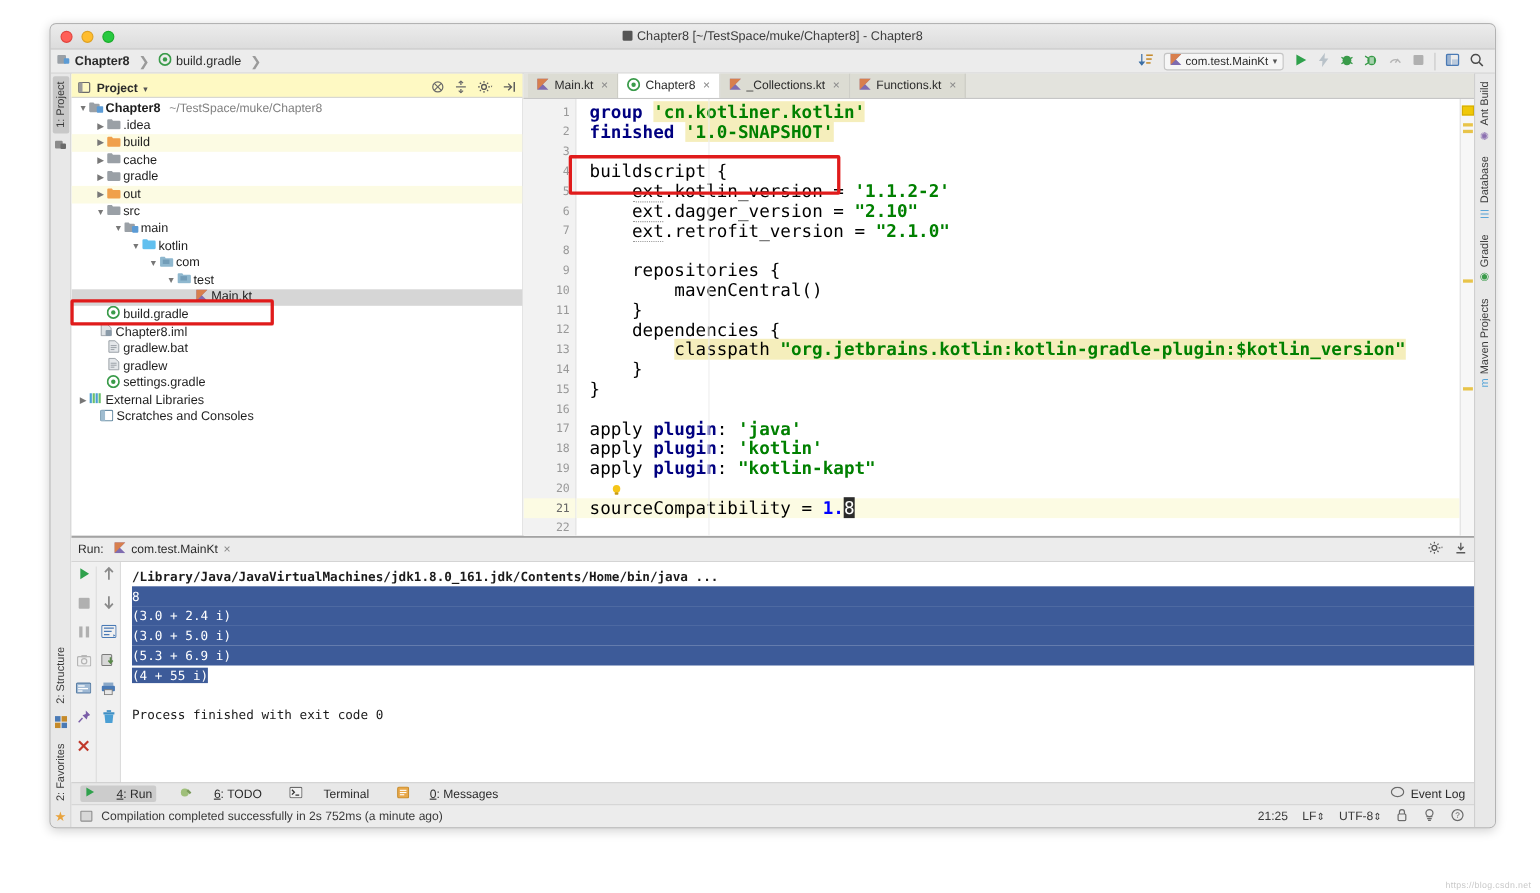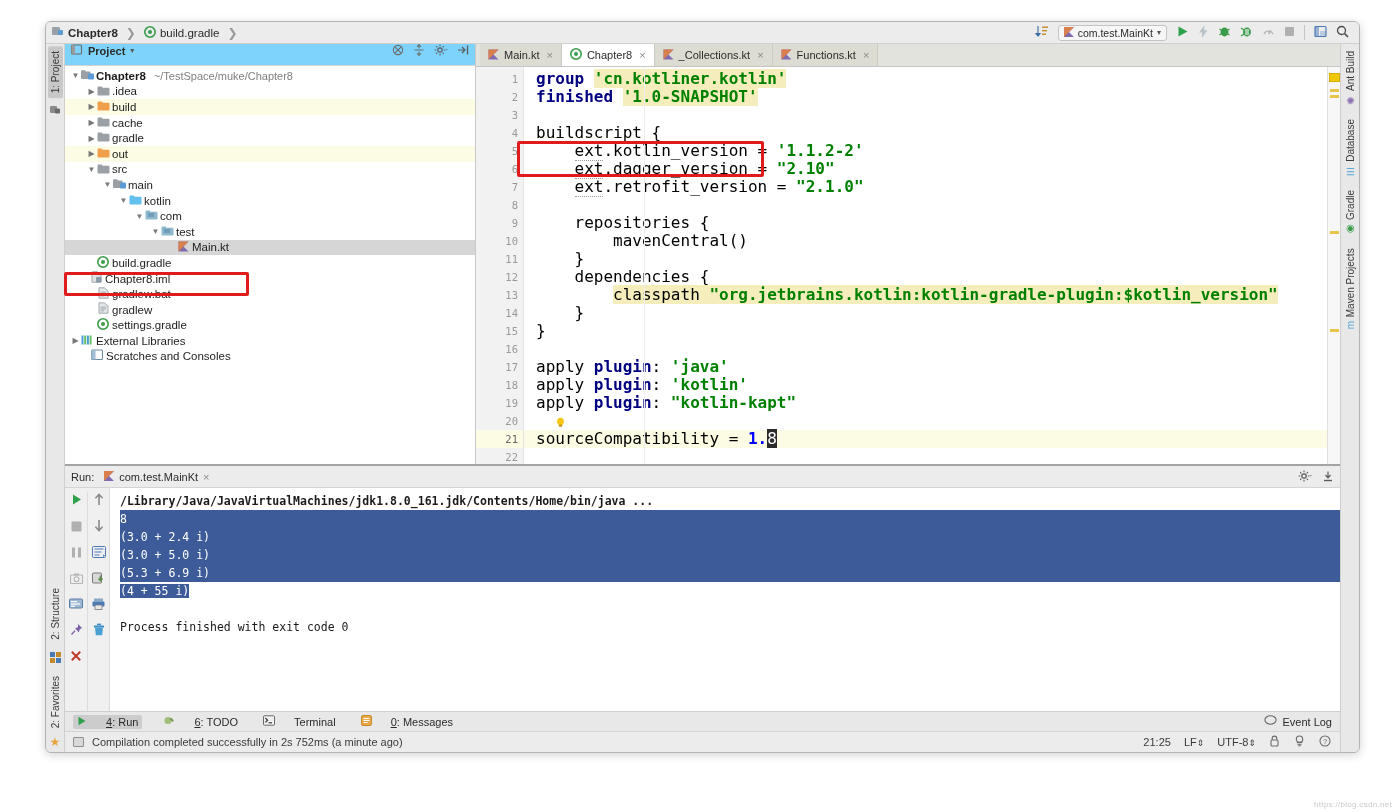--- a/index.html
+++ b/index.html
@@ -90,23 +90,23 @@
   .center-col { flex: 1; display: flex; flex-direction: column; min-width: 0; }
   .upper { flex: none; height: 420px; display: flex; min-height: 0; }
 
   
   .project-panel {
     width: 411px; flex: none; background: #ffffff;
     border-right: 1px solid #c9c9c9;
     display: flex; flex-direction: column;
   }
   .panel-head {
-    height: 22px; flex: none; background: #7dd3fc;
+    height: 22px; flex: none; background: #fef9c3;
     border-bottom: 1px solid #d4d4d4;
-    display: flex; align-items: flex-start; padding: 0 6px;
+    display: flex; align-items: flex-end; padding: 0 6px;
     font-size: 11px; color: #2b2b2b;
   }
   .panel-head .ttl { display: flex; align-items: center; gap: 5px; font-weight: bold; }
   .panel-head .acts { margin-left: auto; display: flex; align-items: center; gap: 9px; }
   .tree { flex: 1; overflow: hidden; padding-top: 2px; font-size: 11.5px; color: #1d1d1d; }
   .row {
     height: 15.6px; display: flex; align-items: center;
     white-space: nowrap; position: relative;
   }
   .row.hl { background: #fcfbe3; }
@@ -227,20 +227,30 @@
     font-size: 8px; color: #c9c9c9; letter-spacing: .3px;
   }
 </style>
 </head>
 <body>
 
 <div class="desktop">
 
   <div class="window">
 
+    <div class="titlebar">
+      <div class="traffic">
+        <div class="tl red"></div>
+        <div class="tl yellow"></div>
+        <div class="tl green"></div>
+      </div>
+      <div class="title-text">
+        <span class="title-sq"></span><span>Chapter8 [~/TestSpace/muke/Chapter8] - Chapter8</span>
+      </div>
+    </div>
 
     <div class="navbar">
       <div class="crumb">
         <span>
           <svg width="12" height="11" viewBox="0 0 12 11">
               <rect x="0" y="1" width="8" height="8" rx="1" fill="#9aa0a6"></rect>
               <rect x="6" y="4" width="5" height="5" rx="1" fill="#5b9bd5"></rect>
             </svg>
         </span>
         <b>Chapter8</b>

